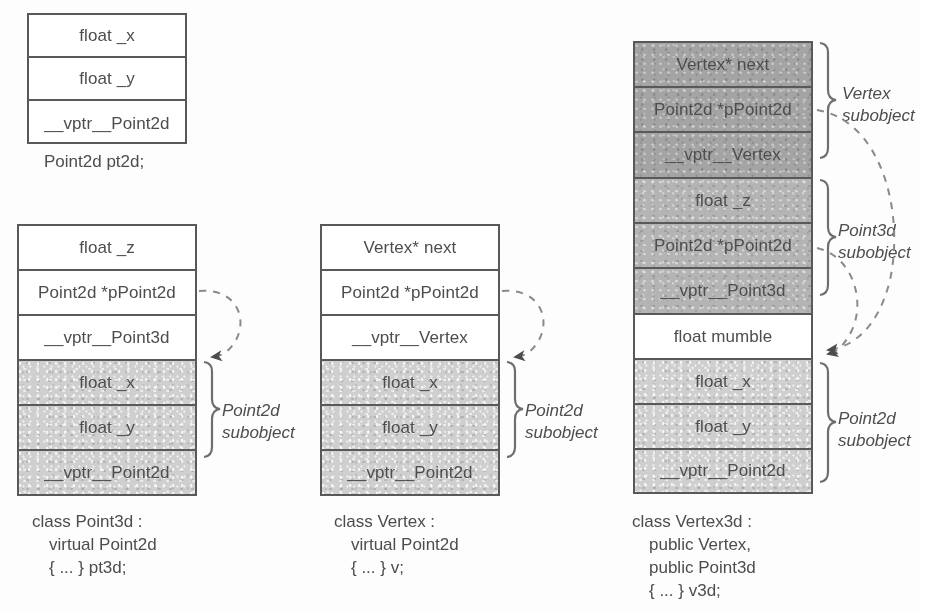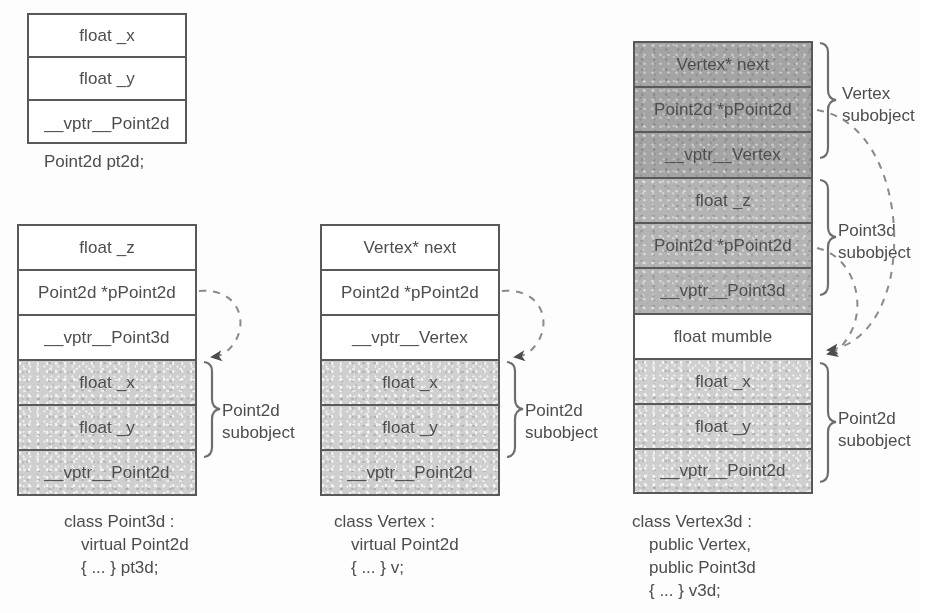--- a/index.html
+++ b/index.html
@@ -86,20 +86,21 @@
   }
   .caption .ind { padding-left: 17px; display: block; }
 
   
   .brace-label {
     position: absolute;
     font-size: 17px;
     line-height: 22px;
     color: #4d4d4d;
     white-space: pre;
+    font-style: italic;
   }
 
   svg.overlay {
     position: absolute;
     left: 0; top: 0;
     width: 952px;
     height: 613px;
     pointer-events: none;
   }
 
@@ -143,21 +144,21 @@
         <span>float _x</span>
       </div>
     <div class="slot sh-light" style="height:45px;">
         <span>float _y</span>
       </div>
     <div class="slot sh-light" style="height:43px;">
         <span>__vptr__Point2d</span>
       </div>
   </div>
   <div class="brace-label" style="left:222px; top:400px;"><span>Point2d</span><br><span>subobject</span></div>
-  <div class="caption" style="left:32px; top:510px;margin-left:32px;"><span>class Point3d :</span><span class="ind">virtual Point2d</span><span class="ind">{ ... } pt3d;</span></div>
+  <div class="caption" style="left:32px; top:510px;"><span>class Point3d :</span><span class="ind">virtual Point2d</span><span class="ind">{ ... } pt3d;</span></div>
 
   <div class="obj" style="left:320px; top:224px; width:180px; height:272px;">
     <div class="slot" style="height:45px;">
         <span>Vertex* next</span>
       </div>
     <div class="slot" style="height:45px;">
         <span>Point2d *pPoint2d</span>
       </div>
     <div class="slot" style="height:45px;">
         <span>__vptr__Vertex</span>

